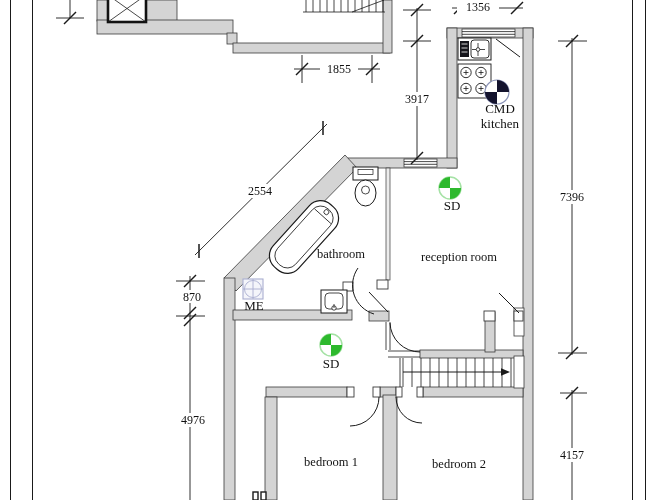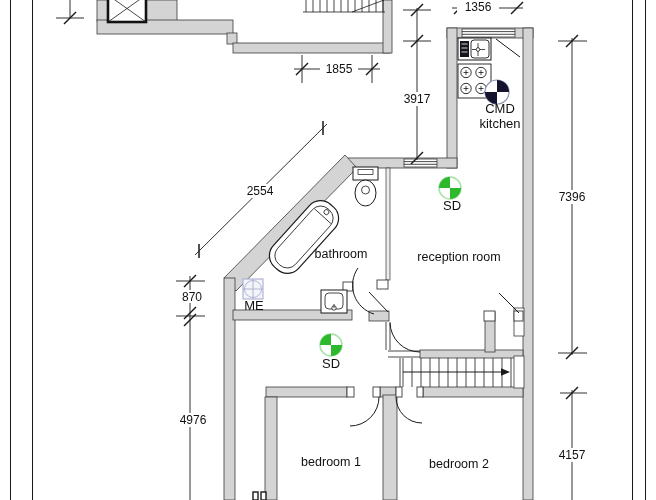--- a/index.html
+++ b/index.html
@@ -1,17 +1,17 @@
 <!DOCTYPE html>
 <html style="--wall_fill: #d4d4d4; --wall_edge: #3a3a3a; --line: #1a1a1a; --sd_green: #2db92d; --sd_green_light: #a5e2a5; --cmd_dark: #13132e; --cmd_ring: #8a93b8; --me_blue: #a9aed0;"><head>
 <meta charset="utf-8">
 <style>
   html,body{margin:0;padding:0;background:#fff;}
   #stage{position:relative;width:656px;height:500px;background:#fff;overflow:hidden;
-         font-family:Liberation Sans, sans-serif;}
+         font-family:Liberation Serif, serif;}
   .wall{fill:var(--wall_fill);stroke:var(--wall_edge);stroke-width:.8;}
   .ln{stroke:var(--line);stroke-width:1;fill:none;}
   .thin{stroke:var(--line);stroke-width:.8;fill:none;}
   .dimln{stroke:var(--line);stroke-width:.9;fill:none;}
   .tick{stroke:var(--line);stroke-width:1.5;}
   .post{fill:#fff;stroke:var(--wall_edge);stroke-width:.9;}
   .winr{fill:#fff;stroke:var(--wall_edge);stroke-width:.8;}
   .fix{fill:#fff;stroke:var(--line);}
   .dimbg{fill:#fff;}
   text{fill:#111;}

